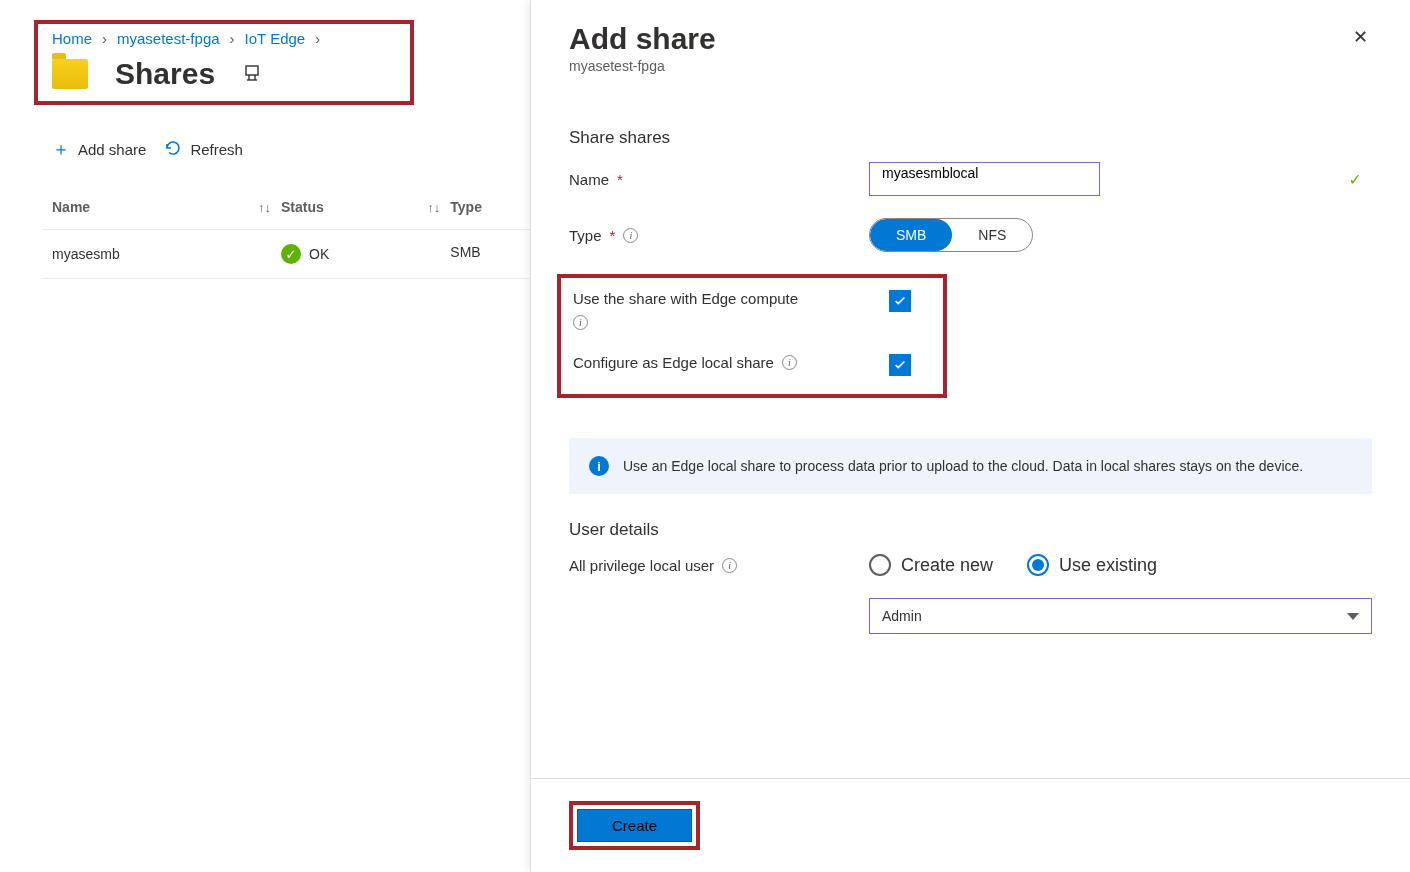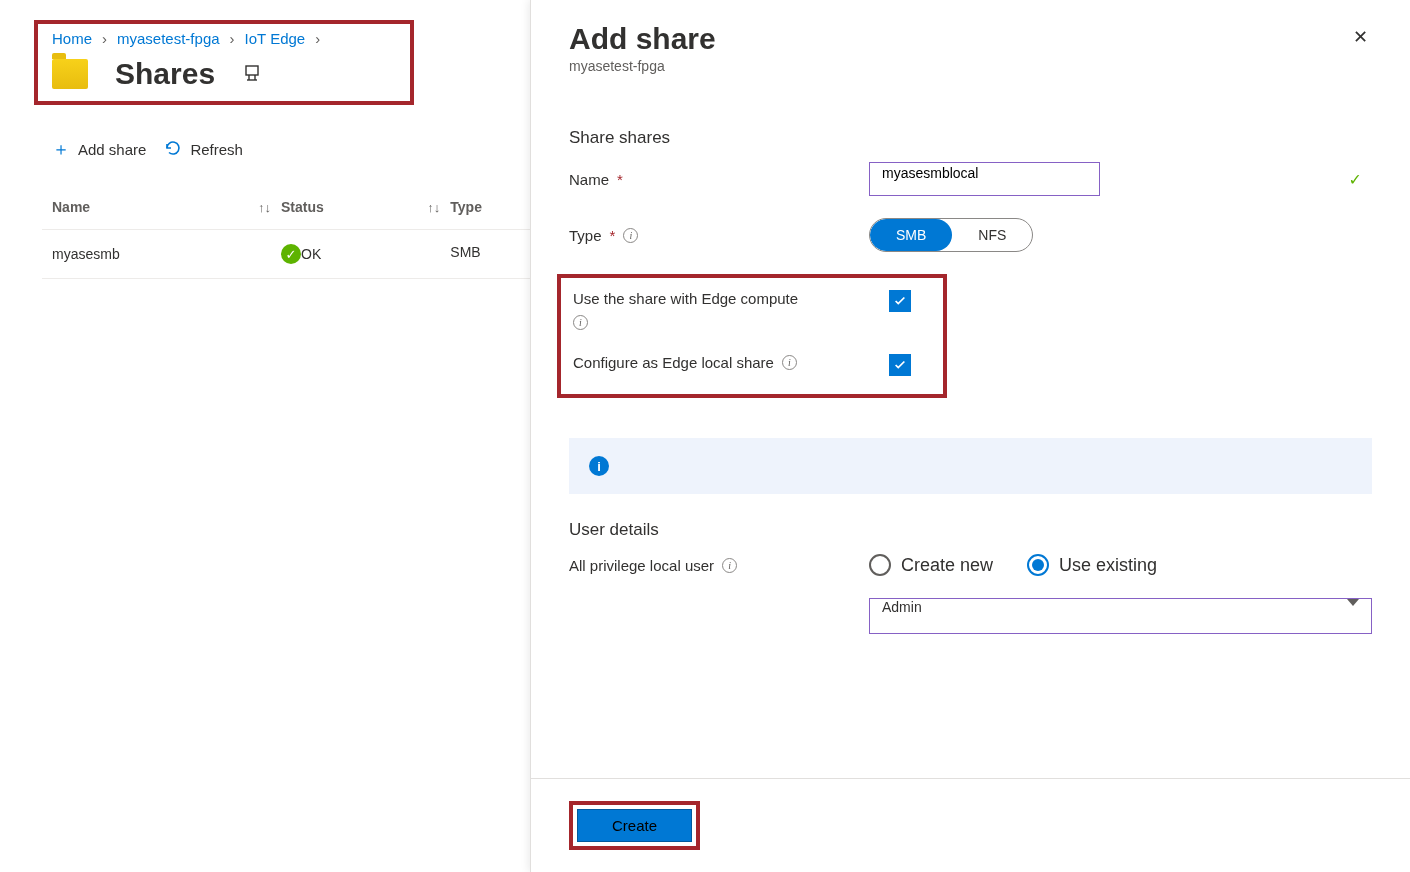--- a/index.html
+++ b/index.html
@@ -55,21 +55,21 @@
   .toolbar-btn { display:flex; align-items:center; gap:8px; color:#323130; cursor:pointer; }
   .toolbar-btn .plus { color:#0078d4; font-size:18px; font-weight:300; }
   .toolbar-btn .refresh { color:#0078d4; }
   .table { margin: 10px 0 0 30px; }
   .table-header, .table-row {
     display:flex; border-bottom:1px solid #edebe9;
     padding: 14px 10px;
   }
   .table-header { color:#605e5c; font-weight:600; }
   .col-name { width: 230px; display:flex; align-items:center; gap:8px;}
-  .col-status { width: 170px; display:flex; align-items:center; gap:0;}
+  .col-status { width: 170px; display:flex; align-items:center; gap:8px;}
   .col-type { width: 70px; }
   .sort-icon { font-size:13px; color:#605e5c; margin-left:auto; padding-right:10px;}
   .ok-badge {
     width:20px; height:20px; border-radius:50%; background:#5db300;
     display:inline-flex; align-items:center; justify-content:center;
     color:#fff; font-size:13px;
   }
 
   
   .panel {
@@ -151,21 +151,21 @@
     width:22px;height:22px;border:2px solid #605e5c;border-radius:50%;
     display:inline-flex;align-items:center;justify-content:center;
   }
   .radio.checked { border-color:#0078d4;}
   .radio.checked::after{content:"";width:12px;height:12px;border-radius:50%;background:#0078d4;}
   .radio-label{display:flex;align-items:center;gap:10px;font-size:18px;cursor:pointer;}
 
   .select-wrap{ margin-top:22px; margin-left:300px;}
   .select {
     width:100%; height:36px; border:1px solid #8661c5;
-    display:flex;align-items:flex-start;justify-content:space-between;
+    display:flex;align-items:center;justify-content:space-between;
     padding:0 12px; font-size:14px; cursor:pointer;
   }
   .chevron-down{
     width:0;height:0;border-left:6px solid transparent;border-right:6px solid transparent;
     border-top:7px solid #605e5c;
   }
 
   .panel-footer {
     border-top:1px solid #e1dfdd;
     padding: 22px 38px;
@@ -302,20 +302,21 @@
         <div class="checkbox">
           <svg viewBox="0 0 16 16">
               <path d="M3 8l3 3 7-7" stroke="#fff" stroke-width="2" fill="none"></path>
             </svg>
         </div>
       </div>
     </div>
 
     <div class="info-banner">
       <div class="info-banner-icon">i</div>
+      <div class="info-banner-text">Use an Edge local share to process data prior to upload to the cloud. Data in local shares stays on the device.</div>
     </div>
 
     <div class="section-heading">User details</div>
 
     <div class="form-row">
       <div class="form-label">
         <span>All privilege local user</span>
         <span class="info-icon">i</span>
       </div>
       <div class="radio-row">

